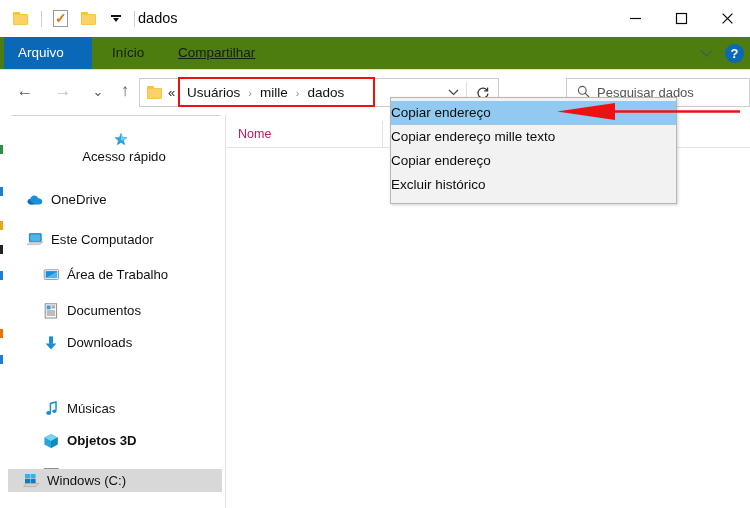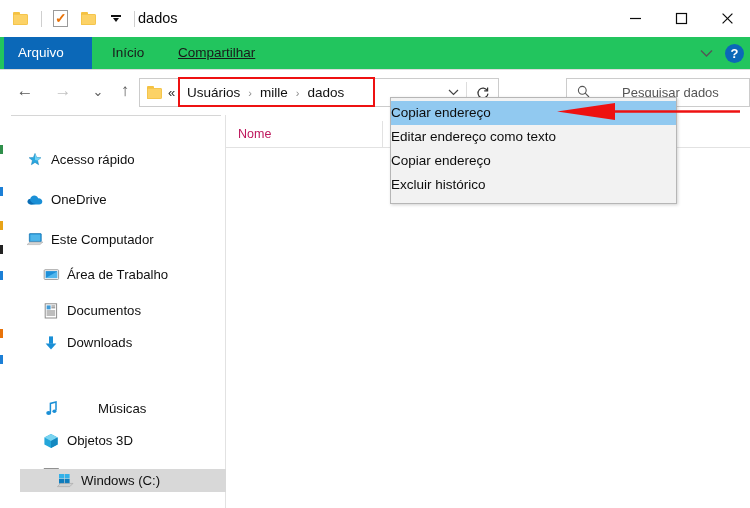--- a/index.html
+++ b/index.html
@@ -133,21 +133,21 @@
     justify-content: center;
     color: #0b0b0b;
   }
   .win-btn svg { display: block; }
 
   
   .ribbon {
     position: absolute;
     left: 0; top: 37px;
     width: 750px; height: 32px;
-    background: #22c55e;
+    background: #4d7c0f;
     border-bottom: 1px solid #dcdcdc;
   }
   .tab {
     position: absolute;
     top: 0; height: 32px;
     line-height: 32px;
     font-size: 13.5px;
     color: #1a1a1a;
     padding: 0 12px;
     box-sizing: border-box;
@@ -255,21 +255,20 @@
   }
   .searchbox {
     position: absolute;
     left: 566px; top: 78px;
     width: 184px; height: 29px;
     background: #ffffff;
     border: 1px solid #cccccc;
     box-sizing: border-box;
     display: flex;
     align-items: center;
-    gap: 25px;
   }
   .search-icon {
     margin: 0 7px 0 10px;
     color: #555;
   }
   .search-ph {
     font-size: 13px;
     color: #555555;
   }
 
@@ -491,21 +490,21 @@
       <i style="top:106px;background:#e8a317;"></i>
       <i style="top:130px;background:#222222;"></i>
       <i style="top:156px;background:#1c7fd6;"></i>
       <i style="top:214px;background:#e8730a;"></i>
       <i style="top:240px;background:#1c7fd6;"></i>
     </div>
 
     <div class="nav-pane">
       <div class="pane-sep-top"></div>
 
-      <div class="tree-item" style="top:33px;padding-left:18px;">
+      <div class="tree-item" style="top:16px;padding-left:18px;flex-direction:column;">
         <span class="tree-ico">
           <svg width="16" height="16" viewBox="0 0 16 16">
             <path d="M8 1.4 L9.6 5.4 L13.9 5.7 L10.6 8.5 L11.6 12.7 L8 10.4 L4.4 12.7 L5.4 8.5 L2.1 5.7 L6.4 5.4 Z" fill="#29a8e0" stroke="#1b7fb5" stroke-width="0.5"></path>
             <path d="M8 1.4 L9.6 5.4 L13.9 5.7 L10.6 8.5 L8 8 Z" fill="#6fd2f5"></path>
           </svg>
         </span>
         <span>Acesso rápido</span>
       </div>
 
       <div class="tree-item" style="top:73px;padding-left:18px;">
@@ -559,32 +558,32 @@
         <span class="tree-ico">
           <svg width="14" height="16" viewBox="0 0 14 16">
             <rect x="5" y="1.4" width="4" height="7.4" fill="#1a8fd6"></rect>
             <path d="M1.6 8.4 L12.4 8.4 L7 14.4 Z" fill="#1a8fd6"></path>
           </svg>
         </span>
         <span>Downloads</span>
       </div>
 
 
-      <div class="tree-item" style="top:282px;padding-left:34px;gap:31px;">
+      <div class="tree-item" style="top:282px;padding-left:34px;">
         <span class="tree-ico">
           <svg width="13" height="16" viewBox="0 0 13 16">
             <path d="M5.4 11.4 L5.4 2.4 L11 1 L11 9.6" fill="none" stroke="#1a8fd6" stroke-width="1.5"></path>
             <ellipse cx="3.7" cy="12" rx="2.5" ry="2" fill="#1a8fd6"></ellipse>
             <ellipse cx="9.4" cy="10.2" rx="2" ry="1.7" fill="#1a8fd6"></ellipse>
           </svg>
         </span>
         <span>Músicas</span>
       </div>
 
-      <div class="tree-item" style="top:314px;padding-left:34px;">
+      <div class="tree-item" style="top:314px;padding-left:34px;font-weight:bold;">
         <span class="tree-ico">
           <svg width="16" height="16" viewBox="0 0 16 16">
             <path d="M8 1 L14.6 4.4 L14.6 11.4 L8 15 L1.4 11.4 L1.4 4.4 Z" fill="#23a6da"></path>
             <path d="M8 1 L14.6 4.4 L8 8 L1.4 4.4 Z" fill="#7ad4f0"></path>
             <path d="M8 8 L14.6 4.4 L14.6 11.4 L8 15 Z" fill="#1488c0"></path>
           </svg>
         </span>
         <span>Objetos 3D</span>
       </div>
 
@@ -598,21 +597,21 @@
             <rect x="1.2" y="5" width="1.5" height="1.6" fill="#ffffff"></rect>
             <rect x="1.2" y="8" width="1.5" height="1.6" fill="#ffffff"></rect>
             <rect x="14" y="2" width="1.5" height="1.6" fill="#ffffff"></rect>
             <rect x="14" y="5" width="1.5" height="1.6" fill="#ffffff"></rect>
             <rect x="14" y="8" width="1.5" height="1.6" fill="#ffffff"></rect>
           </svg>
         </span>
         <span>Vídeos</span>
       </div>
 
-      <div class="tree-item selected" style="top:353px;padding-left:36px;top:354px;margin-left:12px;">
+      <div class="tree-item selected" style="top:353px;padding-left:14px;top:354px;">
         <span class="tree-ico">
           <svg width="18" height="15" viewBox="0 0 18 15">
             <rect x="3" y="1" width="5" height="4.5" fill="#33b1e8"></rect>
             <rect x="8.6" y="1" width="5" height="4.5" fill="#33b1e8"></rect>
             <rect x="3" y="6" width="5" height="4.5" fill="#0d7cbd"></rect>
             <rect x="8.6" y="6" width="5" height="4.5" fill="#0d7cbd"></rect>
             <path d="M1.5 13.6 L4.6 10.4 L17 10.4 L13.8 13.6 Z" fill="#d0d0d0" stroke="#9a9a9a" stroke-width="0.5"></path>
           </svg>
         </span>
         <span>Windows (C:)</span>
@@ -624,21 +623,21 @@
         <div class="col c1">Nome</div>
         <div class="col c2"></div>
         <div class="col c3"></div>
         <div class="col c4" style="padding-left:0;">cação</div>
       </div>
     </div>
   </div>
 
   <div class="ctxmenu">
     <div class="ctx-item highlight">Copiar endereço</div>
-    <div class="ctx-item">Editar endereço como texto</div>
+    <div class="ctx-item">Copiar endereço mille texto</div>
     <div class="ctx-item">Copiar endereço</div>
     <div class="ctx-item">Excluir histórico</div>
   </div>
 
   <div class="red-rect"></div>
 
   <svg class="red-arrow" viewBox="0 0 185 20">
     <line x1="58" y1="9.5" x2="185" y2="9.5" stroke="#ee1111" stroke-width="2.6"></line>
     <polygon points="2,9.5 60,1 60,18" fill="#ee1111"></polygon>
   </svg>

